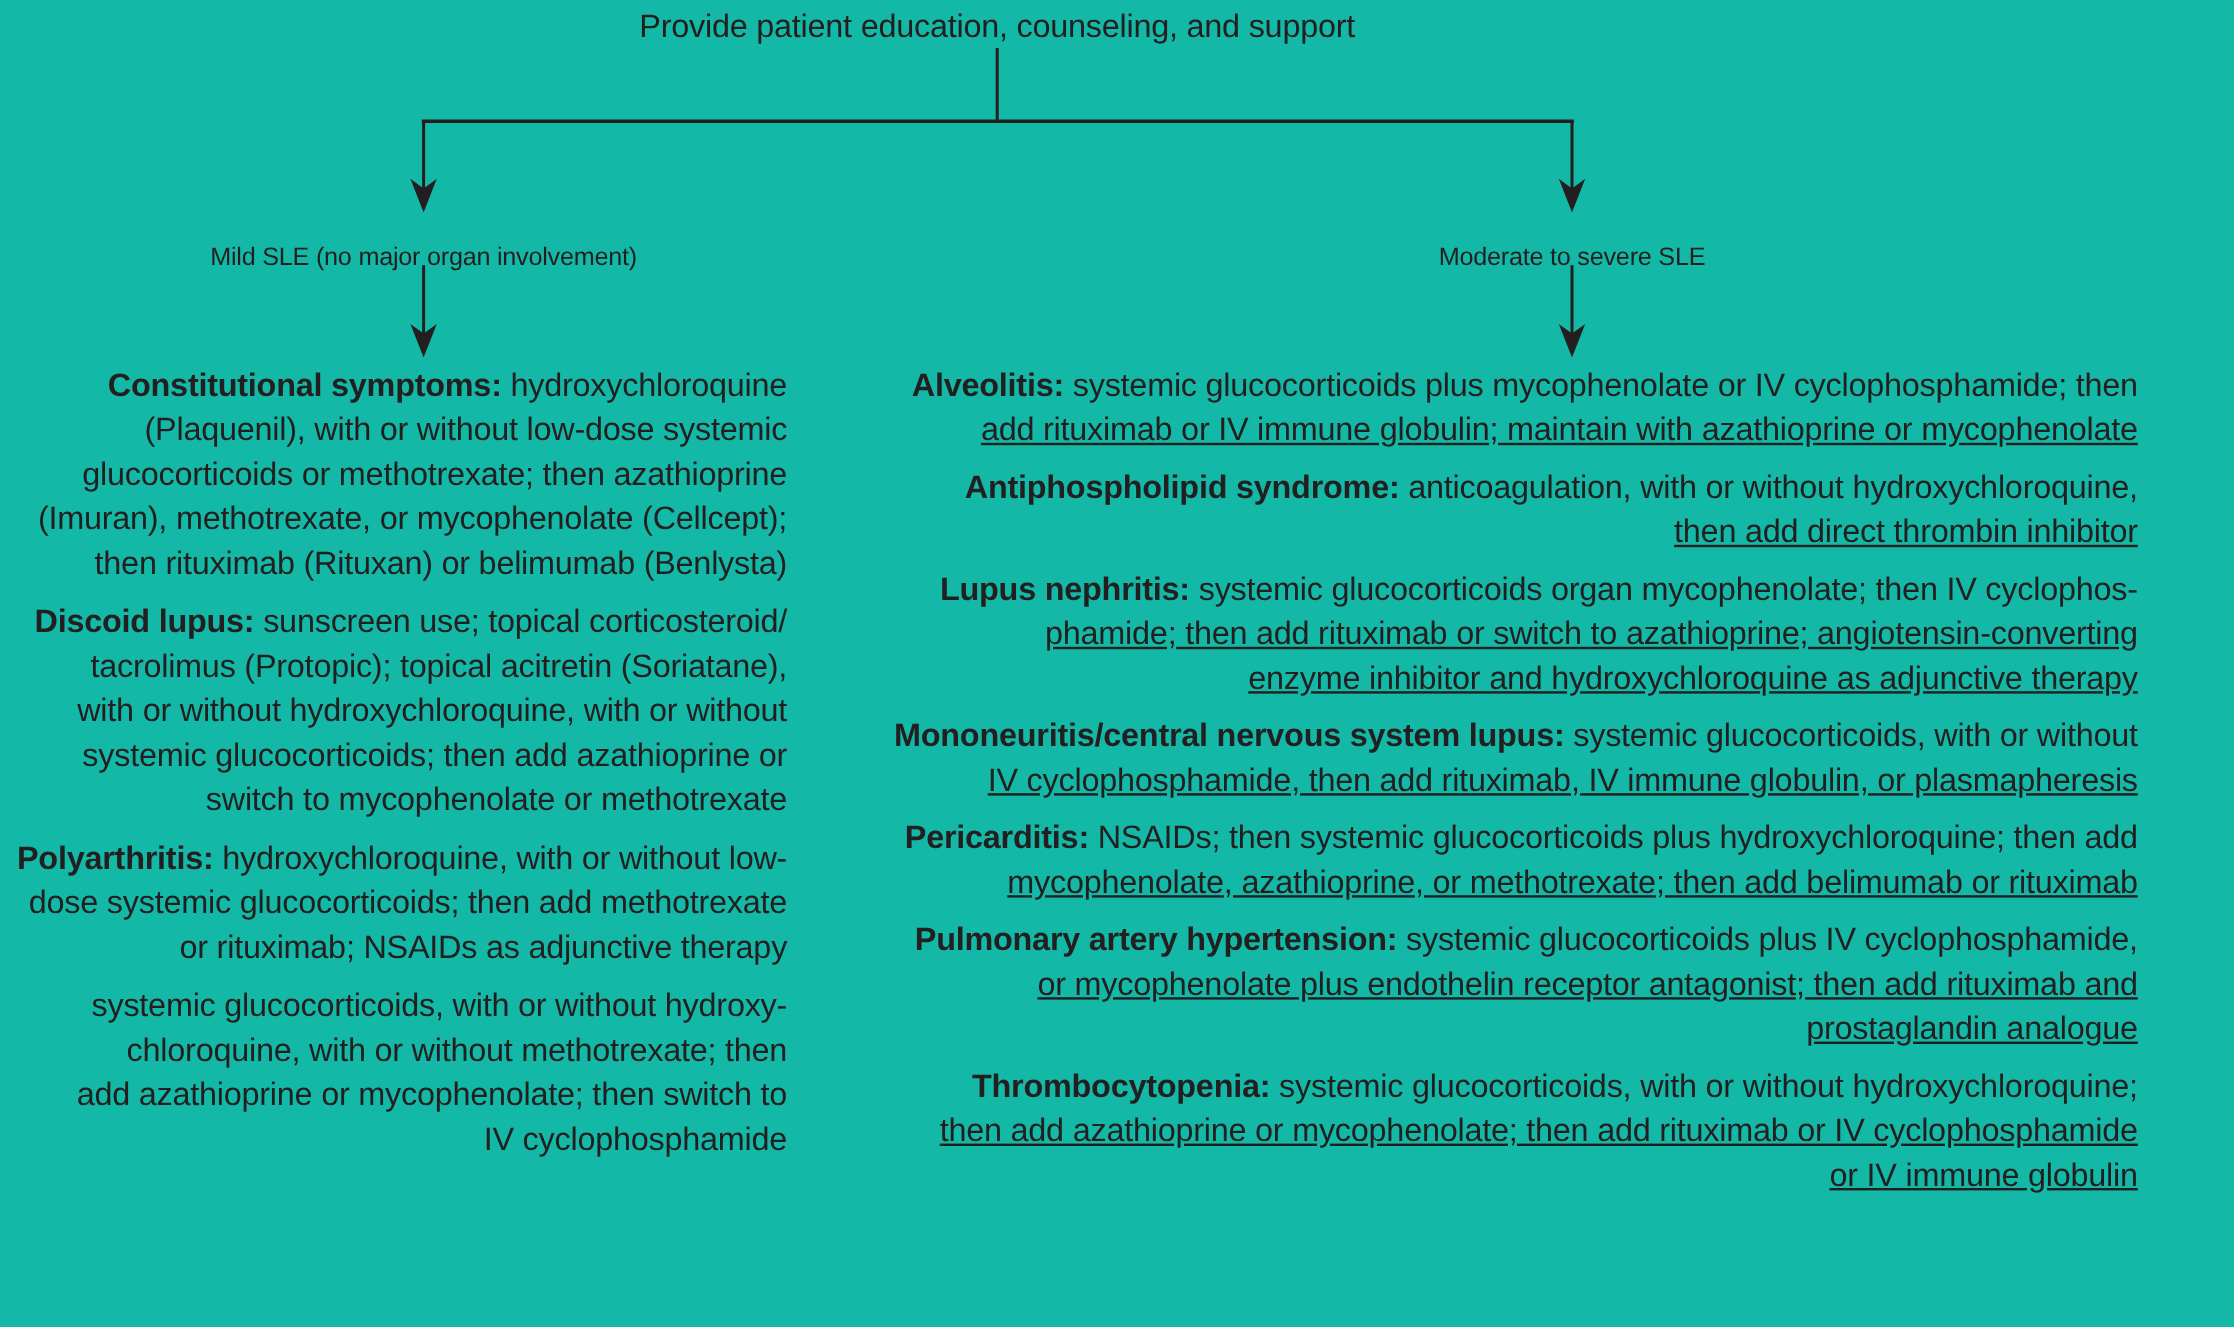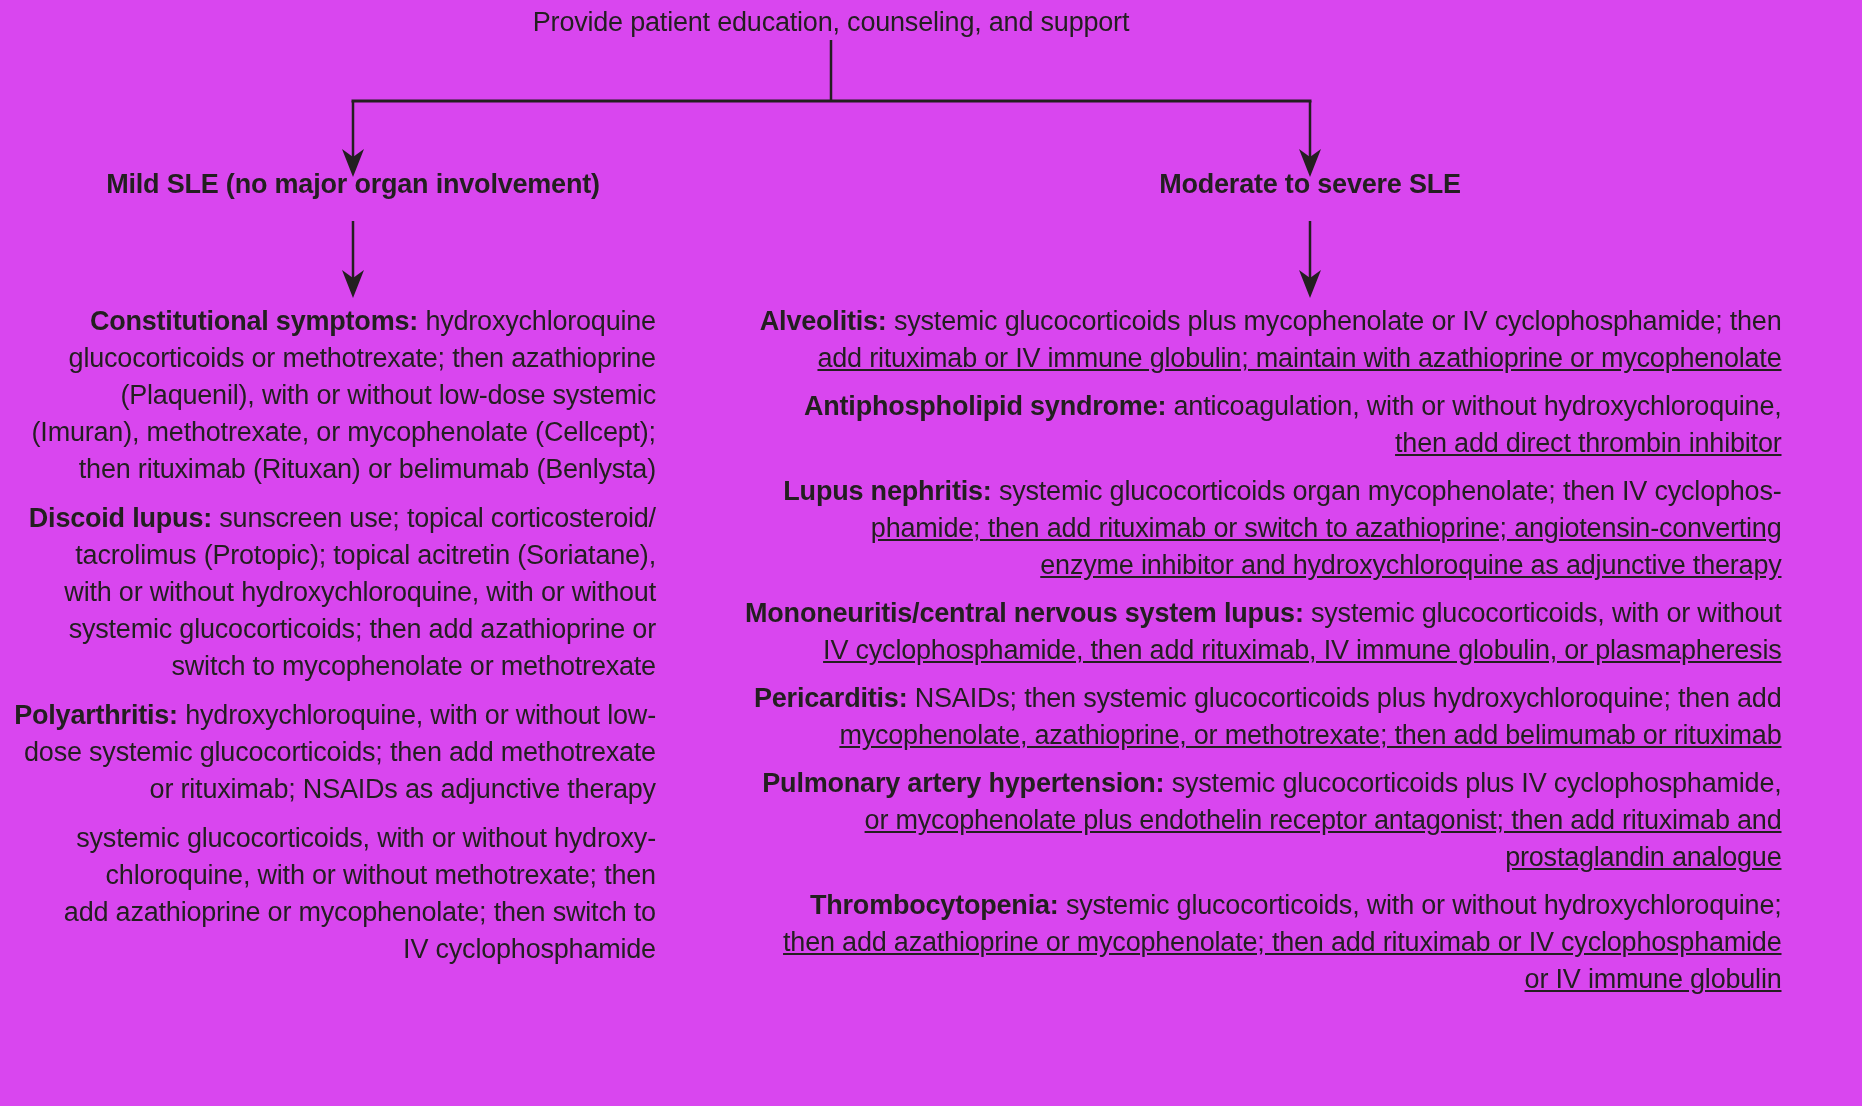--- a/index.html
+++ b/index.html
@@ -22,27 +22,26 @@
     top: 6px;
     left: 831px;
     transform: translateX(-50%);
     font-size: 27px;
     line-height: 32px;
     white-space: nowrap;
     letter-spacing: -0.2px;
   }
   .branch-label {
     position: absolute;
-    top: 168px;
+    top: 199px;
     transform: translateX(-50%);
-    font-size: 27px;
+    font-size: 21px;
     line-height: 32px;
     white-space: nowrap;
     letter-spacing: -0.2px;
-    font-weight: bold;
   }
   .branch-label.left  { left: 353px; }
   .branch-label.right { left: 1310px; }
   .col {
     position: absolute;
     font-size: 27px;
     line-height: 37px;
     letter-spacing: -0.2px;
     text-align: right;
   }
@@ -52,21 +51,21 @@
   .col.left-col  p.entry { margin-bottom: 12px; }
   .col.right-col p.entry { margin-bottom: 11px; }
   .ln { display: block; white-space: nowrap; }
   .col.left-col  .ln.ind { padding-left: 22px; }
   .col.right-col .ln.ind { padding-left: 25px; text-decoration: underline; }
   .ln b { font-weight: 700; }
 </style>
 </head>
 <body>
 
-<div class="canvas" style="color: rgb(35, 31, 32); background: #d946ef;">
+<div class="canvas" style="color: rgb(35, 31, 32); background: #14b8a6;">
 
   <svg class="connectors" viewBox="0 0 1862 1106" xmlns="http://www.w3.org/2000/svg">
 
     <line x1="831" y1="40" x2="831" y2="102" stroke="#231f20" stroke-width="2.5"></line>
 
     <line x1="351.5" y1="101" x2="1311.5" y2="101" stroke="#231f20" stroke-width="3"></line>
 
     <line x1="353" y1="101" x2="353" y2="158" stroke="#231f20" stroke-width="2.5"></line>
     <polygon points="353,177 342,149 353,157 364,149" fill="#231f20"></polygon>
 
@@ -81,22 +80,22 @@
   </svg>
 
   <div class="root-title">Provide patient education, counseling, and support</div>
 
   <div class="branch-label left">Mild SLE (no major organ involvement)</div>
   <div class="branch-label right">Moderate to severe SLE</div>
 
   <div id="col-left" class="col left-col">
       <p class="entry">
         <span class="ln"><b>Constitutional symptoms:</b><span> hydroxychloroquine</span></span>
+        <span class="ln ind">(Plaquenil), with or without low-dose systemic</span>
         <span class="ln ind">glucocorticoids or methotrexate; then azathioprine</span>
-        <span class="ln ind">(Plaquenil), with or without low-dose systemic</span>
         <span class="ln ind">(Imuran), methotrexate, or mycophenolate (Cellcept);</span>
         <span class="ln ind">then rituximab (Rituxan) or belimumab (Benlysta)</span>
       </p>
       <p class="entry">
         <span class="ln"><b>Discoid lupus:</b><span> sunscreen use; topical corticosteroid/</span></span>
         <span class="ln ind">tacrolimus (Protopic); topical acitretin (Soriatane),</span>
         <span class="ln ind">with or without hydroxychloroquine, with or without</span>
         <span class="ln ind">systemic glucocorticoids; then add azathioprine or</span>
         <span class="ln ind">switch to mycophenolate or methotrexate</span>
       </p>

